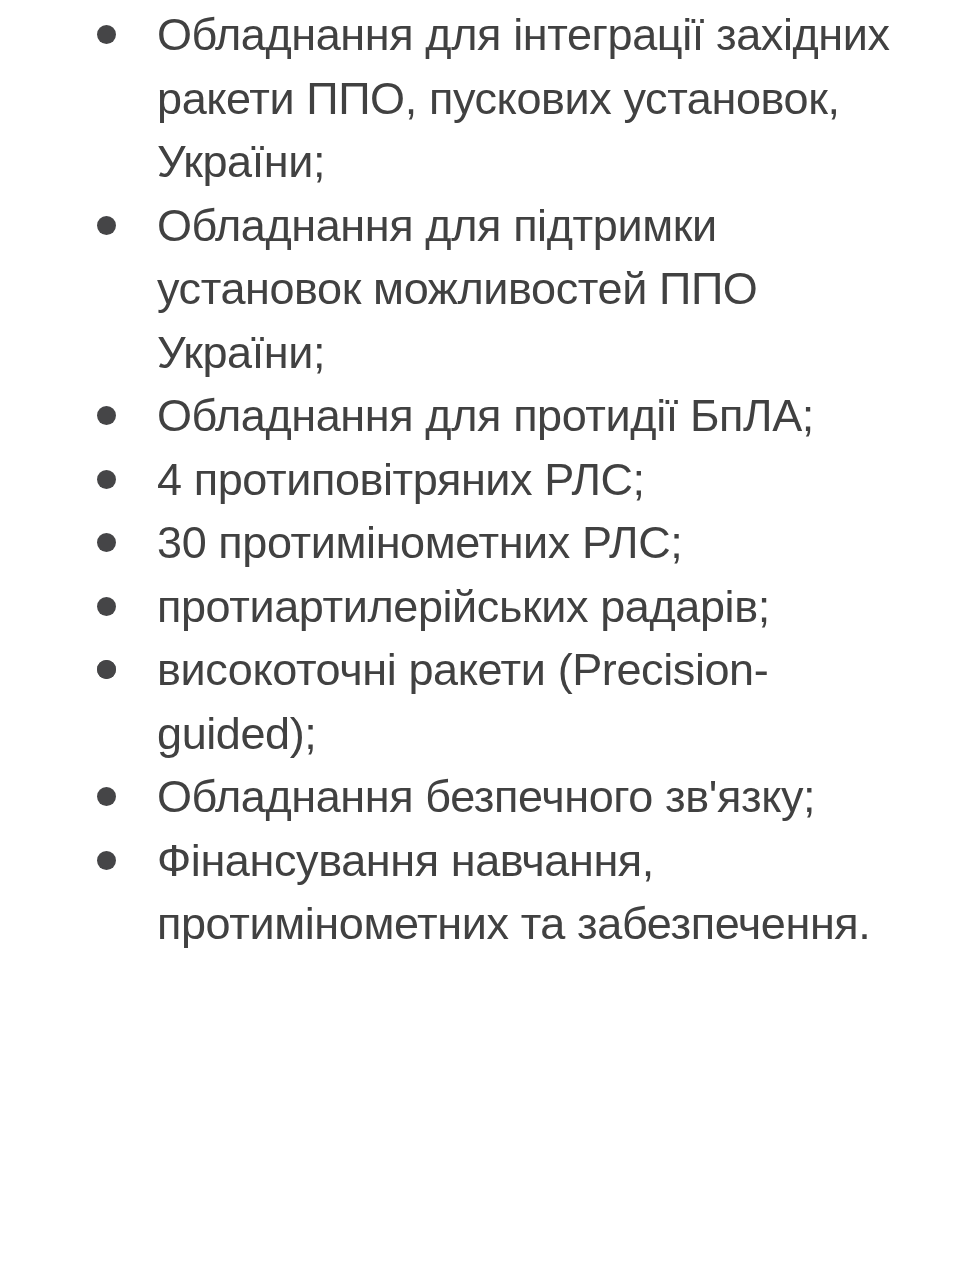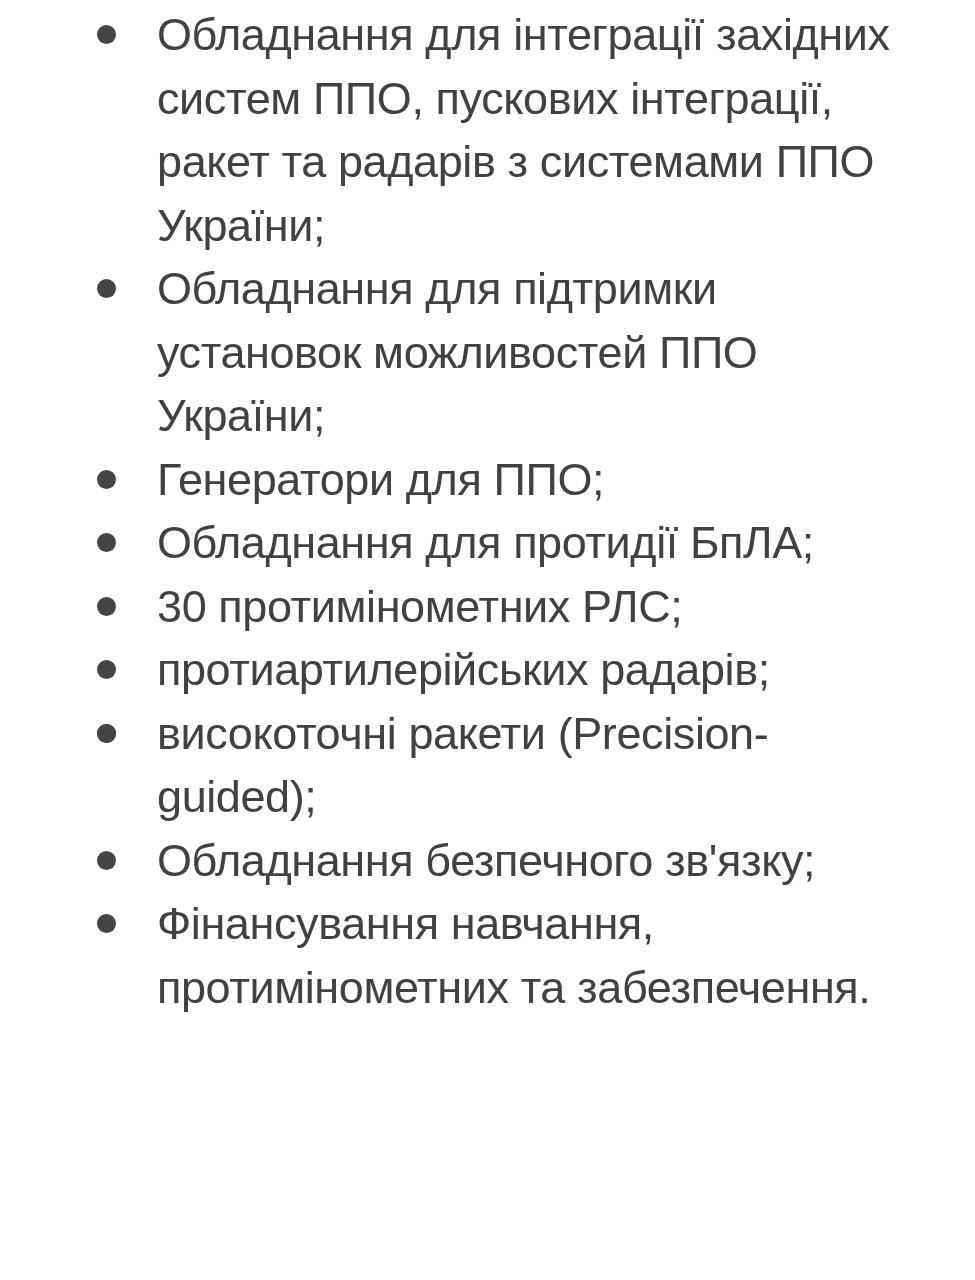--- a/index.html
+++ b/index.html
@@ -45,49 +45,48 @@
 </style>
 </head>
 <body>
 
 <div class="page" style="color: rgb(65, 65, 65); background: rgb(255, 255, 255);">
   <ul class="bullet-list" id="bullet-list">
   <li class="bullet-item">
     <span class="marker" style="background: rgb(69, 69, 71);"></span>
     <div class="item-lines">
           <div class="line">Обладнання для інтеграції західних</div>
-          <div class="line">систем ППО, пускових інтеграції,</div>
-          <div class="line">ракет та радарів з системами ППО</div>
+          <div class="line">ракети ППО, пускових установок,</div>
           <div class="line">України;</div>
         </div>
   </li>
 
   <li class="bullet-item">
     <span class="marker" style="background: rgb(69, 69, 71);"></span>
     <div class="item-lines">
           <div class="line">Обладнання для підтримки</div>
           <div class="line">установок можливостей ППО</div>
           <div class="line">України;</div>
         </div>
   </li>
 
-  <li class="bullet-item">
-    <span class="marker" style="background: rgb(69, 69, 71);"></span>
-    <div class="item-lines">
-          <div class="line">Генератори для ППО;</div>
-        </div>
-  </li>
 
   <li class="bullet-item">
     <span class="marker" style="background: rgb(69, 69, 71);"></span>
     <div class="item-lines">
           <div class="line">Обладнання для протидії БпЛА;</div>
         </div>
   </li>
 
+  <li class="bullet-item">
+    <span class="marker" style="background: rgb(69, 69, 71);"></span>
+    <div class="item-lines">
+          <div class="line">4 протиповітряних РЛС;</div>
+        </div>
+  </li>
 
   <li class="bullet-item">
     <span class="marker" style="background: rgb(69, 69, 71);"></span>
     <div class="item-lines">
           <div class="line">30 протимінометних РЛС;</div>
         </div>
   </li>
 
   <li class="bullet-item">
     <span class="marker" style="background: rgb(69, 69, 71);"></span>

